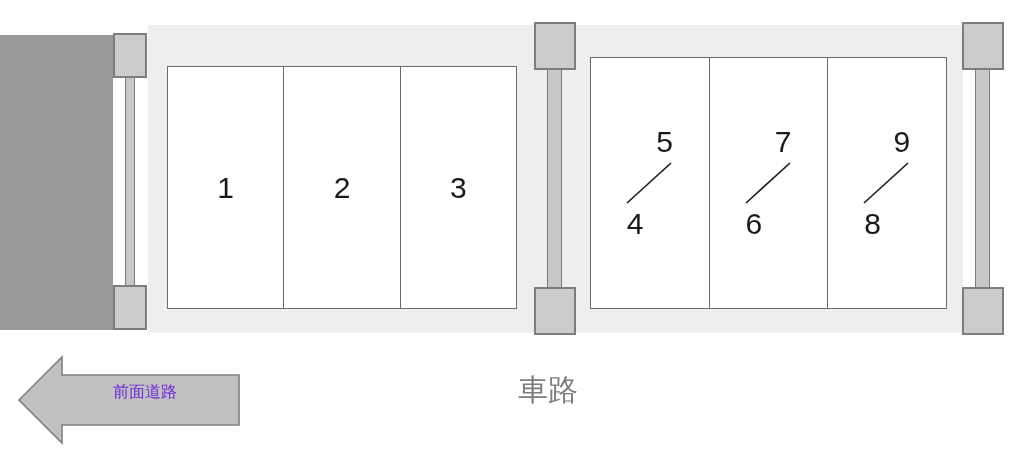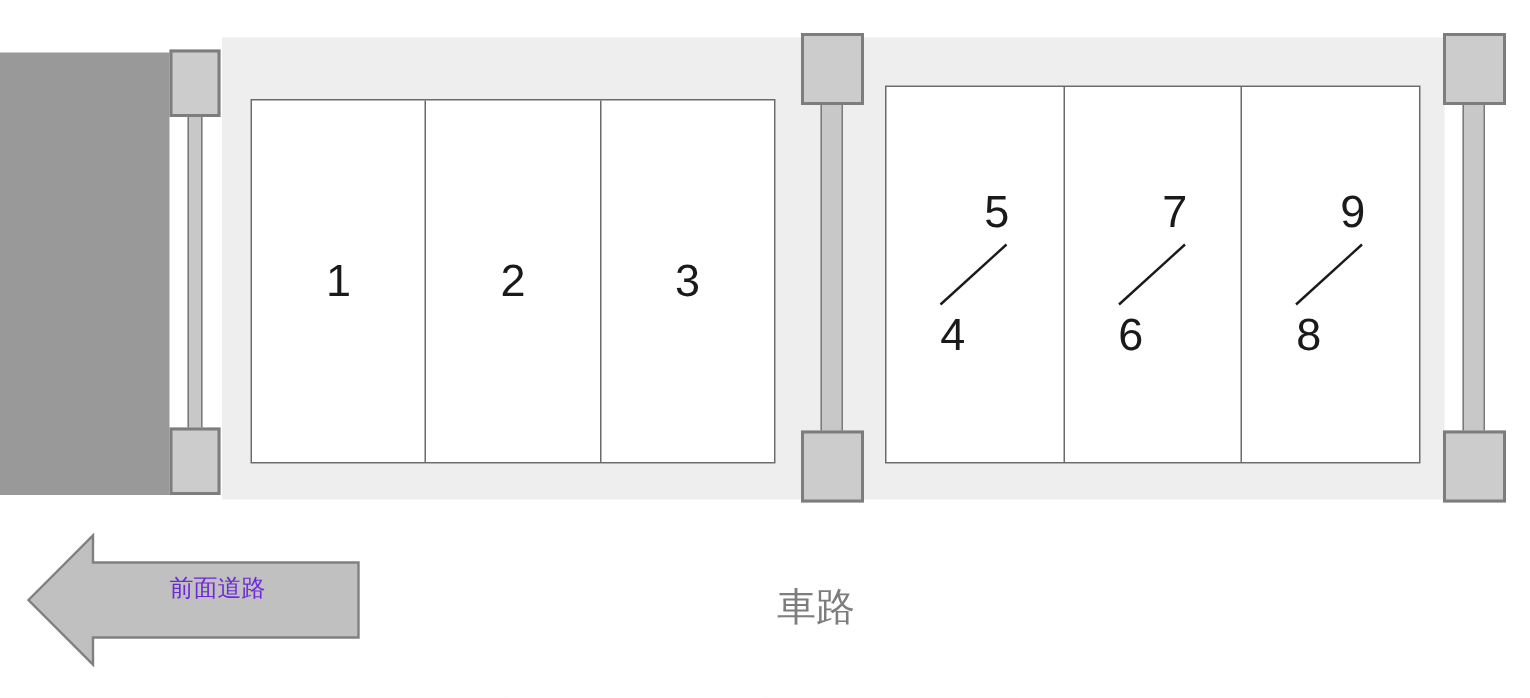--- a/index.html
+++ b/index.html
@@ -152,22 +152,22 @@
     font-family: "DejaVu Sans", "Liberation Sans", sans-serif;
     white-space: nowrap;
     user-select: none;
     margin-left: 33px;
   }
 
   
   .lane-label {
     position: absolute;
     left: 518px;
-    top: 387px;
-    font-size: 26px;
+    top: 370px;
+    font-size: 30px;
     color: #7d7d7d;
     font-family: Liberation Sans, sans-serif;
     white-space: nowrap;
     user-select: none;
   }
 </style>
 </head>
 <body>
 
 <div id="stage">

